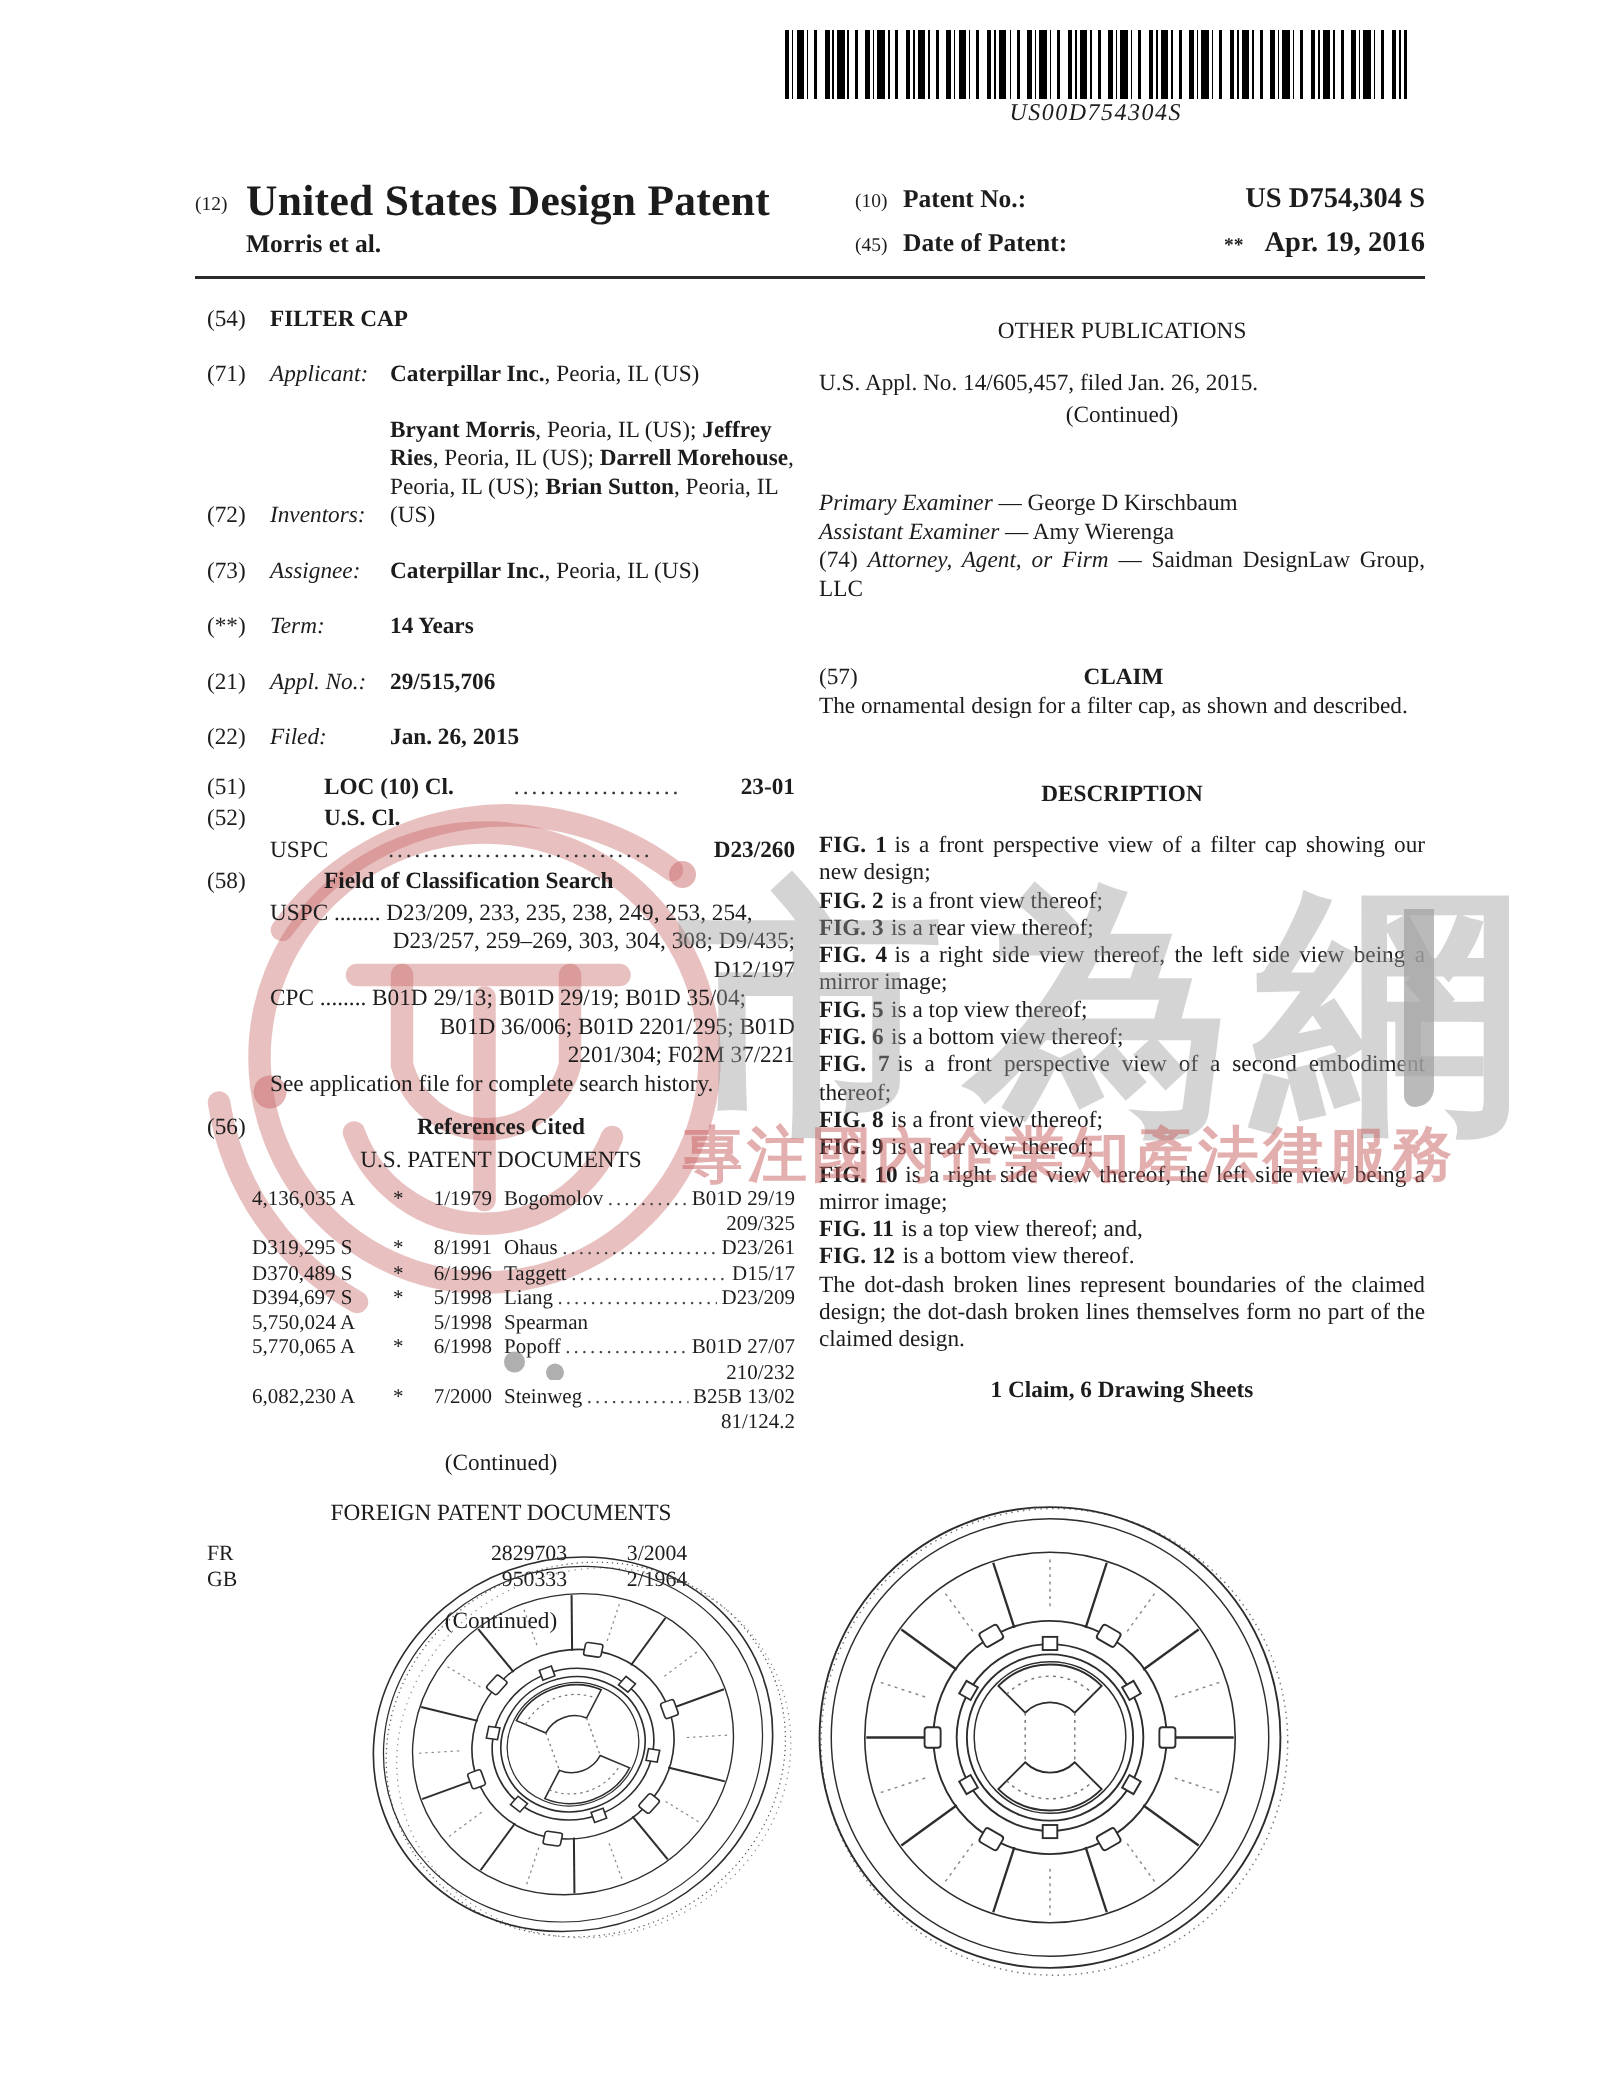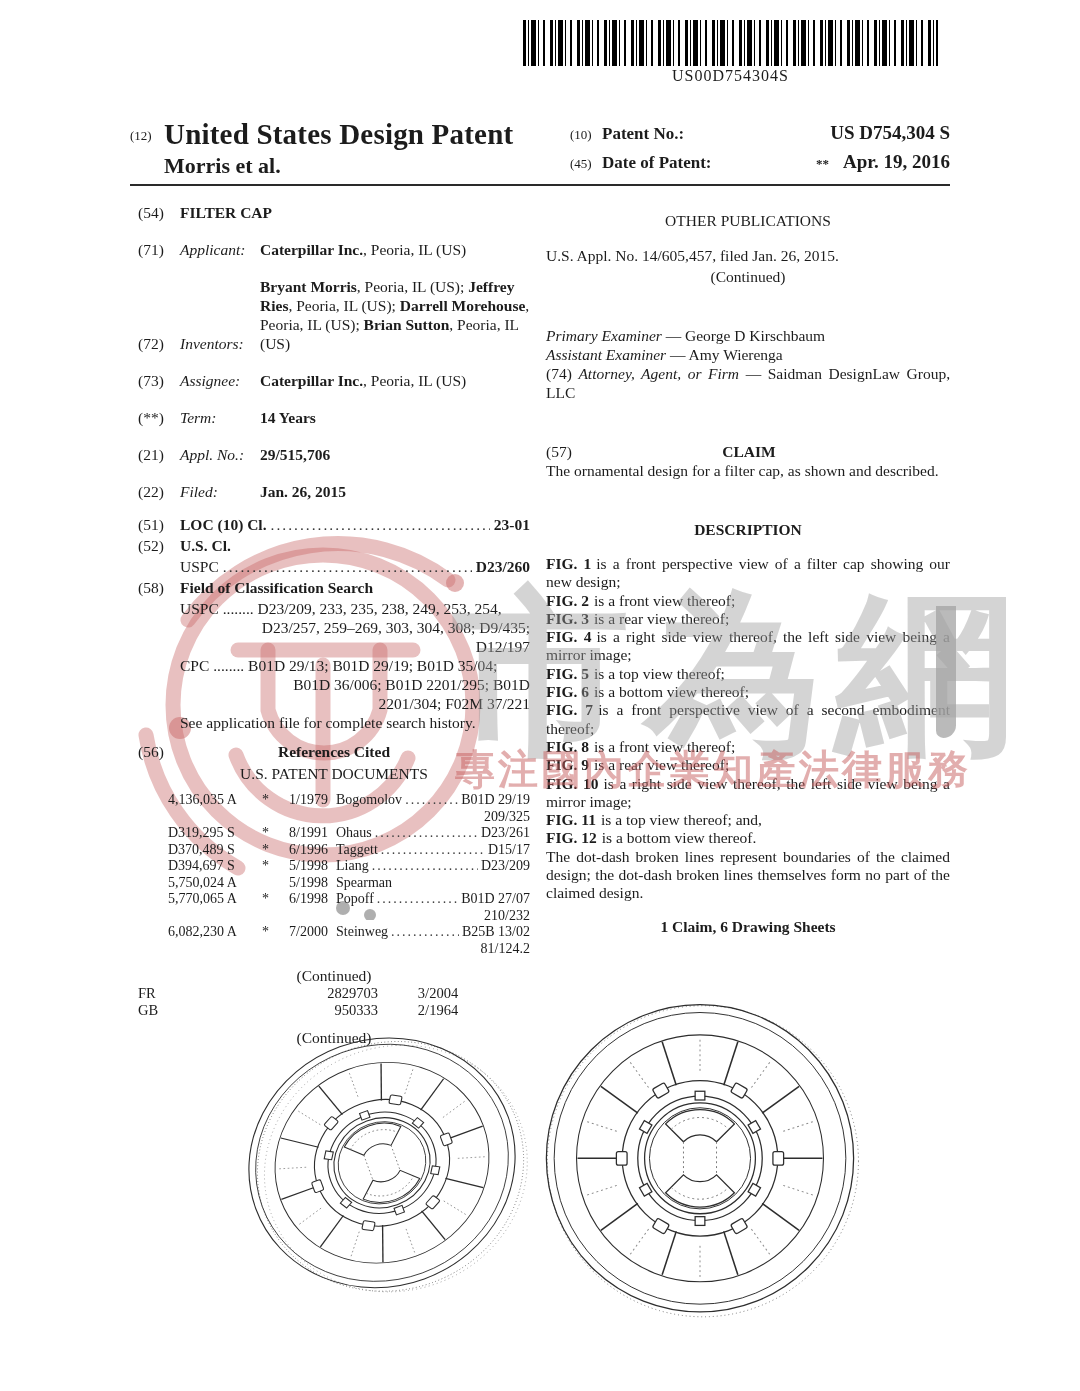--- a/index.html
+++ b/index.html
@@ -6,48 +6,48 @@
   .page{position:relative;width:1080px;height:1391px;background:#fff;overflow:hidden;
         font-family:"Liberation Serif","DejaVu Serif",serif;color:#1c1c1c;}
   .b{font-weight:bold}
   .center{text-align:center}
   .just{text-align:justify}
 
   
   .barcode-wrap{position:absolute;left:523;top:20px;width:415px;left:523px;}
   .barcode{height:46px;width:415px;
     background:repeating-linear-gradient(90deg,#000 0 3px,#fff 3px 5px,#000 5px 6px,#fff 6px 8px,#000 8px 13px,#fff 13px 15px,#000 15px 16px,#fff 16px 20px,#000 20px 22px,#fff 22px 27px);}
-  .barcode-text{text-align:center;font-size:16px;letter-spacing:1px;margin-top:1px;}
+  .barcode-text{text-align:center;font-size:16px;letter-spacing:1px;margin-top:1px;font-style:italic;}
 
   
   .hdr{position:absolute;left:130px;top:118px;width:820px;}
   .hdr-row{display:flex;}
   .hnum{font-size:13px;padding-top:10px;width:34px;flex:none;}
   .htitle{font-size:29px;font-weight:bold;letter-spacing:.2px;}
-  .hauthors{font-size:22px;font-weight:bold;margin-left:34px;margin-top:2px;}
+  .hauthors{font-size:17px;font-weight:bold;margin-left:34px;margin-top:2px;}
   .hdr-right{position:absolute;right:0;top:4px;width:380px;}
   .hr-line{display:flex;align-items:baseline;margin-bottom:7px;}
   .hr-num{font-size:13px;width:32px;flex:none;}
   .hr-label{font-size:17px;font-weight:bold;}
   .hr-val{margin-left:auto;font-size:19px;font-weight:bold;}
   .stars{font-size:13px;font-weight:bold;margin-right:14px;}
   .rule{position:absolute;left:130px;top:184px;width:820px;height:2px;background:#2a2a2a;}
 
   
   .col{position:absolute;top:203px;font-size:15.5px;line-height:19px;}
   .col-left{left:138px;width:392px;}
   .col-right{left:546px;width:404px;}
 
   .field{display:flex;margin-bottom:14px;}
   .code{width:42px;flex:none;}
   .flabel{width:80px;flex:none;font-style:italic;}
   .fval{flex:1;}
   .mb-lg{margin-bottom:18px;align-items:flex-end;}
   .leader{flex:1;overflow:hidden;white-space:nowrap;letter-spacing:2px;color:#333;margin:0 4px;}
-  .tight{margin-bottom:2px;}
+  .tight{margin-bottom:2px;gap:36px;}
   .indent{padding-left:42px;}
   .cls-line{padding-left:42px;}
   .cls-line.right{padding-left:0;text-align:right;}
 
   .refs-head{position:relative;margin-top:10px;margin-bottom:3px;}
   .refs-code{position:absolute;left:0;top:0;}
   .ref-table{font-size:14px;line-height:16.5px;margin-top:9px;}
   .ref-row{display:flex;white-space:nowrap;}
   .r-num{width:94px;flex:none;padding-left:30px;box-sizing:content-box;}
   .r-star{width:14px;flex:none;}
@@ -276,20 +276,21 @@
           <span class="r-date">7/2000</span>
           <span class="r-name">Steinweg</span>
           <span class="r-dots">.................</span>
           <span class="r-cls">B25B 13/02</span>
       </div>
       <div class="ref-cont">81/124.2</div>
     </div>
 
     <div class="continued">(Continued)</div>
 
+    <div class="foreign-title">FOREIGN PATENT DOCUMENTS</div>
     <div class="f-row">
       <span class="f-cc">FR</span>
         <span class="f-num">2829703</span>
         <span class="f-date">3/2004</span>
     </div>
     <div class="f-row">
       <span class="f-cc">GB</span>
         <span class="f-num">950333</span>
         <span class="f-date">2/1964</span>
     </div>

